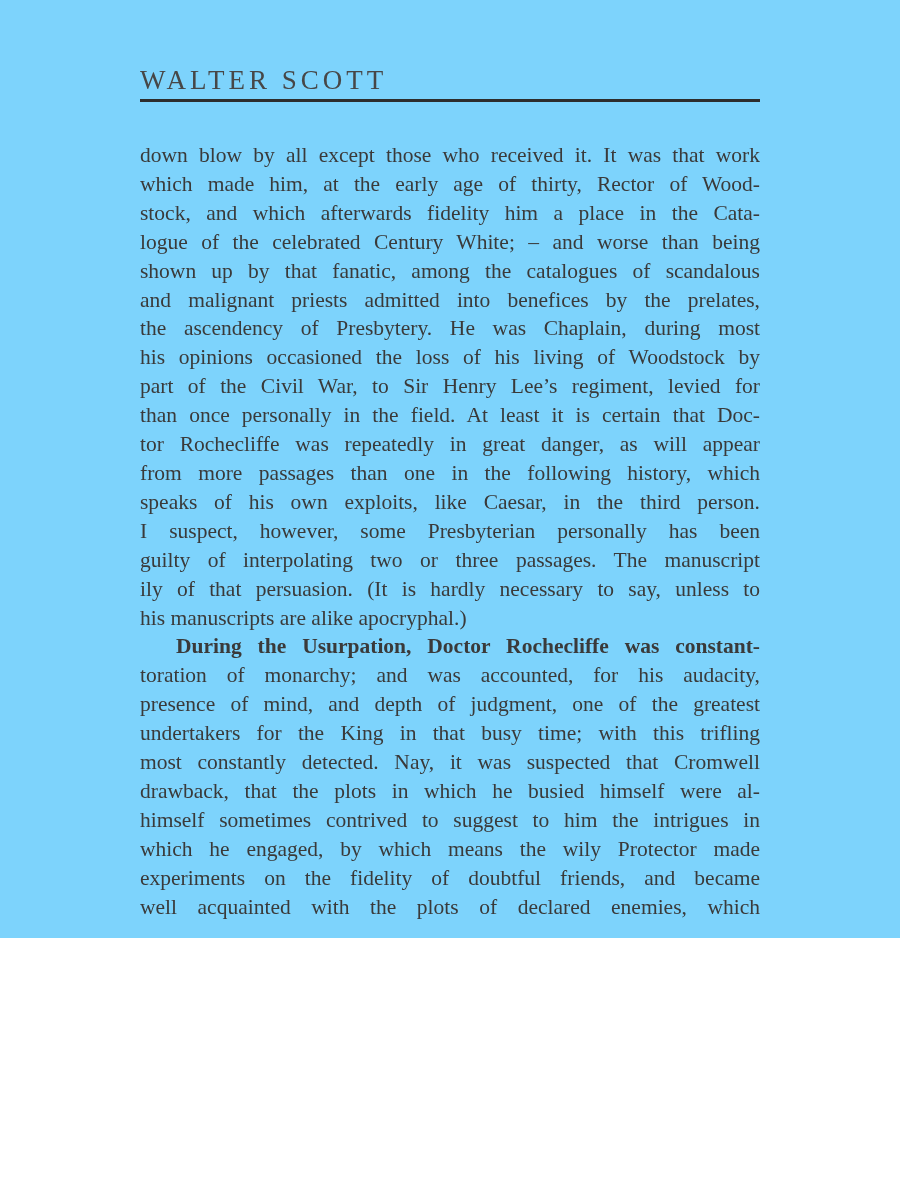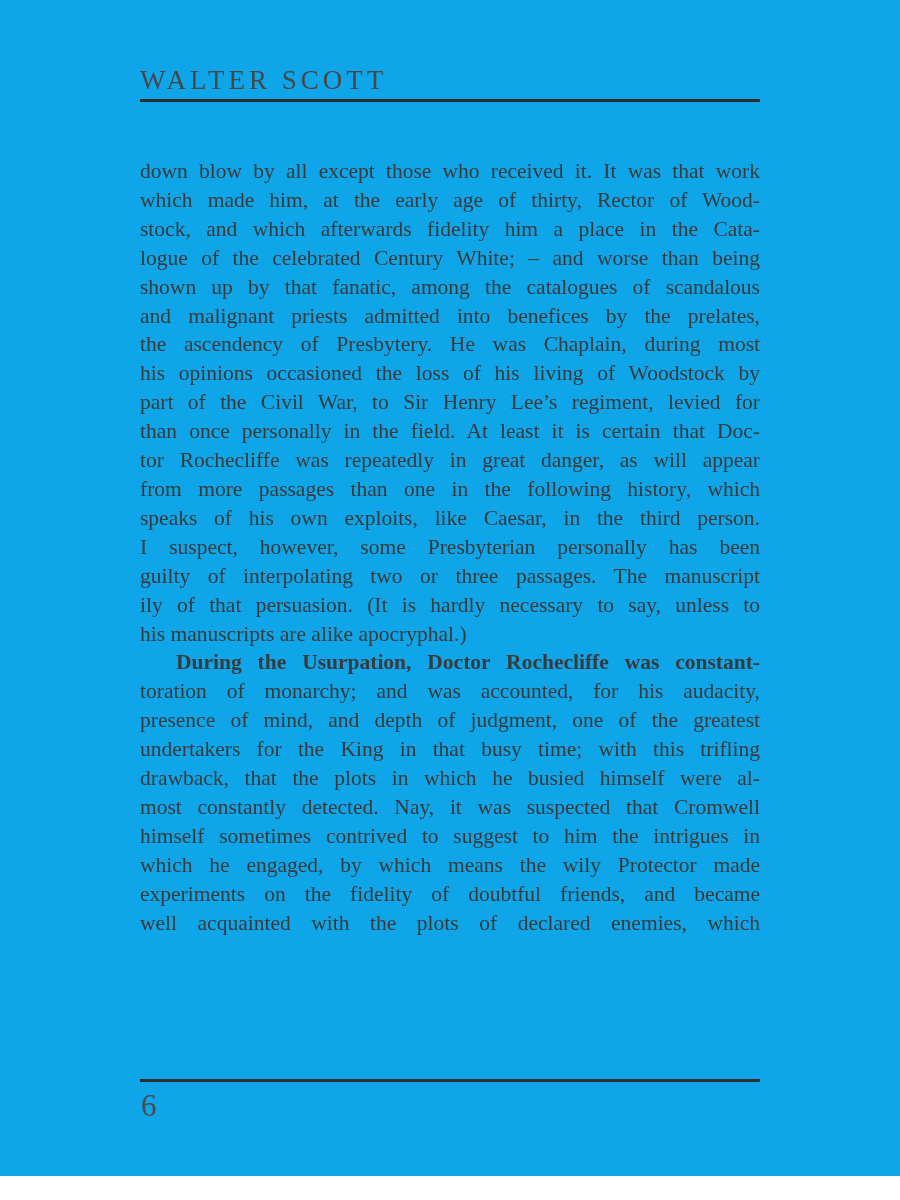--- a/index.html
+++ b/index.html
@@ -3,22 +3,22 @@
 <meta charset="utf-8">
 <style>
   html, body {
     margin: 0;
     padding: 0;
     background: #ffffff;
   }
   .page {
     position: relative;
     width: 900px;
-    height: 1176px;
-    background: #0ea5e9;
+    height: 938px;
+    background: #7dd3fc;
     font-family: "Liberation Serif", serif;
     overflow: hidden;
   }
   .running-header {
     position: absolute;
     left: 140px;
     top: 66px;
     width: 620px;
   }
   .running-header .title {
@@ -33,21 +33,21 @@
     position: absolute;
     left: 140px;
     top: 99px;
     width: 620px;
     height: 3px;
     background: #2d2d2d;
   }
   .body-text {
     position: absolute;
     left: 140px;
-    top: 157px;
+    top: 141px;
     width: 620px;
     font-size: 21.5px;
     line-height: 28.9px;
     color: #3a3a3a;
   }
   .body-text .line {
     text-align: justify;
     text-align-last: justify;
     white-space: normal;
   }
@@ -101,22 +101,22 @@
       <div class="line">from more passages than one in the following history, which</div>
       <div class="line">speaks of his own exploits, like Caesar, in the third person.</div>
       <div class="line">I suspect, however, some Presbyterian personally has been</div>
       <div class="line">guilty of interpolating two or three passages. The manuscript</div>
       <div class="line">ily of that persuasion. (It is hardly necessary to say, unless to</div>
       <div class="line flush">his manuscripts are alike apocryphal.)</div>
       <div class="line indent">During the Usurpation, Doctor Rochecliffe was constant-</div>
       <div class="line">toration of monarchy; and was accounted, for his audacity,</div>
       <div class="line">presence of mind, and depth of judgment, one of the greatest</div>
       <div class="line">undertakers for the King in that busy time; with this trifling</div>
+      <div class="line">most constantly detected. Nay, it was suspected that Cromwell</div>
       <div class="line">drawback, that the plots in which he busied himself were al-</div>
-      <div class="line">most constantly detected. Nay, it was suspected that Cromwell</div>
       <div class="line">himself sometimes contrived to suggest to him the intrigues in</div>
       <div class="line">which he engaged, by which means the wily Protector made</div>
       <div class="line">experiments on the fidelity of doubtful friends, and became</div>
       <div class="line">well acquainted with the plots of declared enemies, which</div>
     </div>
 
   <div class="footer-rule"></div>
 
   <div class="page-number">6</div>
 

